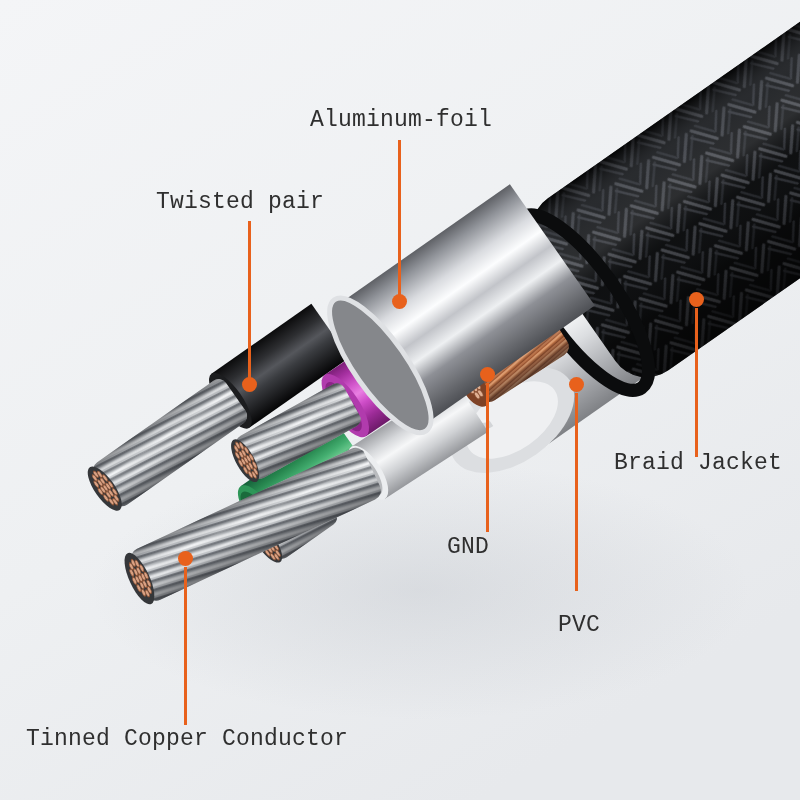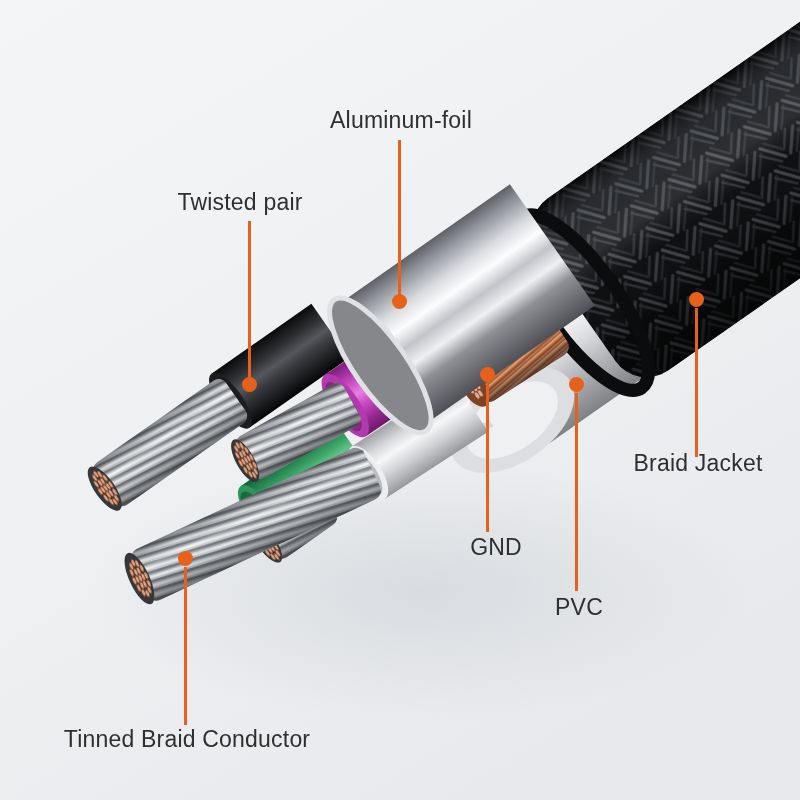--- a/index.html
+++ b/index.html
@@ -1,17 +1,17 @@
 <!DOCTYPE html>
 <html style="--accent: #E8611C; --label-text: #2f2f2f; --background: #eff1f3;"><head>
 <meta charset="utf-8">
 <style>
   html,body{margin:0;padding:0;background:#eef0f2;}
   .stage{position:relative;width:800px;height:800px;overflow:hidden;
-         font-family:Liberation Sans, sans-serif;}
+         font-family:Liberation Mono, monospace;}
   .stage svg{position:absolute;left:0;top:0;}
   .callout-text{position:absolute;transform:translateX(-50%);white-space:nowrap;
                 font-size:23px;line-height:1.15;color:var(--label-text,#2f2f2f);
                 letter-spacing:0.2px;}
   .callout-line{position:absolute;width:3px;background:var(--accent,#E8611C);}
   .callout-dot{position:absolute;width:15px;height:15px;border-radius:50%;
                background:var(--accent,#E8611C);}
 </style>
 </head>
 <body>
@@ -262,28 +262,28 @@
 
 <div>
   <div class="callout-dot" style="left:689px;top:292px"></div>
   <div class="callout-line" style="left:695px;top:308px;height:149px"></div>
   <div class="callout-text" style="left:698px;top:450px">Braid Jacket</div>
 </div>
 
 <div>
   <div class="callout-dot" style="left:480px;top:367px"></div>
   <div class="callout-line" style="left:486px;top:383px;height:149px"></div>
-  <div class="callout-text" style="left:496px;top:534px">GND</div>
+  <div class="callout-text" style="left:468px;top:534px">GND</div>
 </div>
 
 <div>
   <div class="callout-dot" style="left:569px;top:377px"></div>
   <div class="callout-line" style="left:575px;top:393px;height:198px"></div>
-  <div class="callout-text" style="left:579px;top:594px">PVC</div>
+  <div class="callout-text" style="left:579px;top:612px">PVC</div>
 </div>
 
 <div>
   <div class="callout-dot" style="left:178px;top:551px"></div>
   <div class="callout-line" style="left:184px;top:567px;height:158px"></div>
-  <div class="callout-text" style="left:187px;top:726px">Tinned Braid Conductor</div>
+  <div class="callout-text" style="left:187px;top:726px">Tinned Copper Conductor</div>
 </div>
 
 </div>
 
 </body></html>

